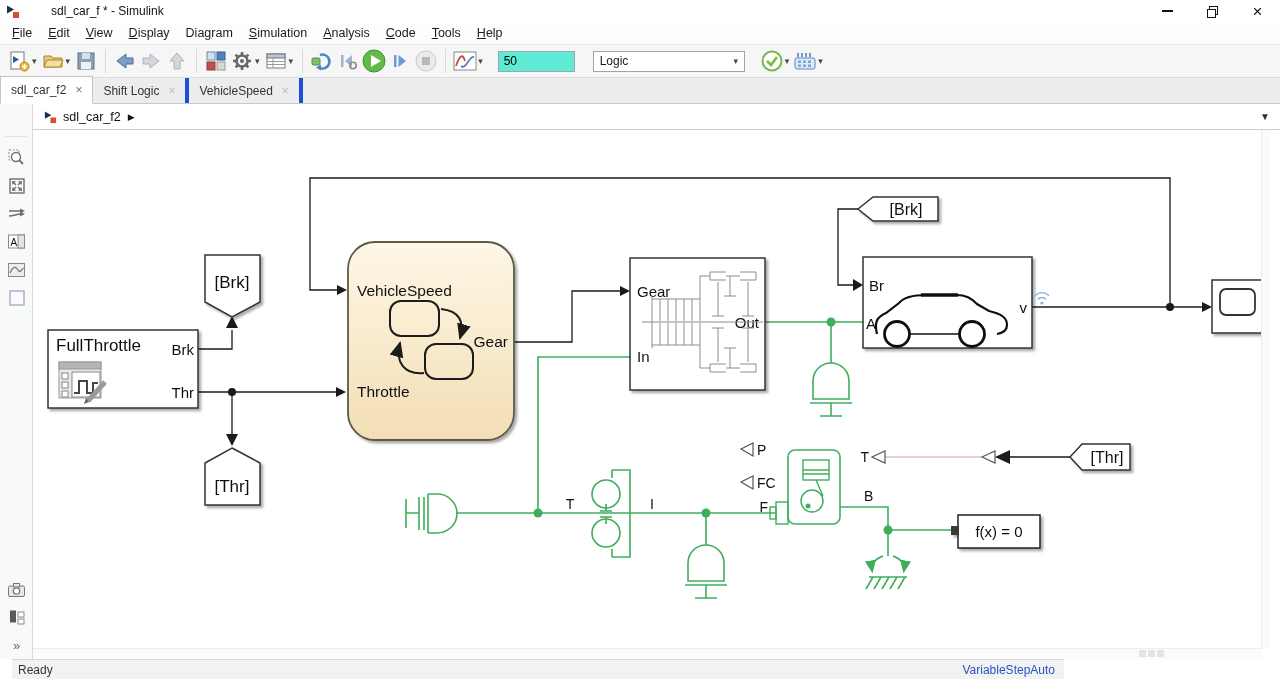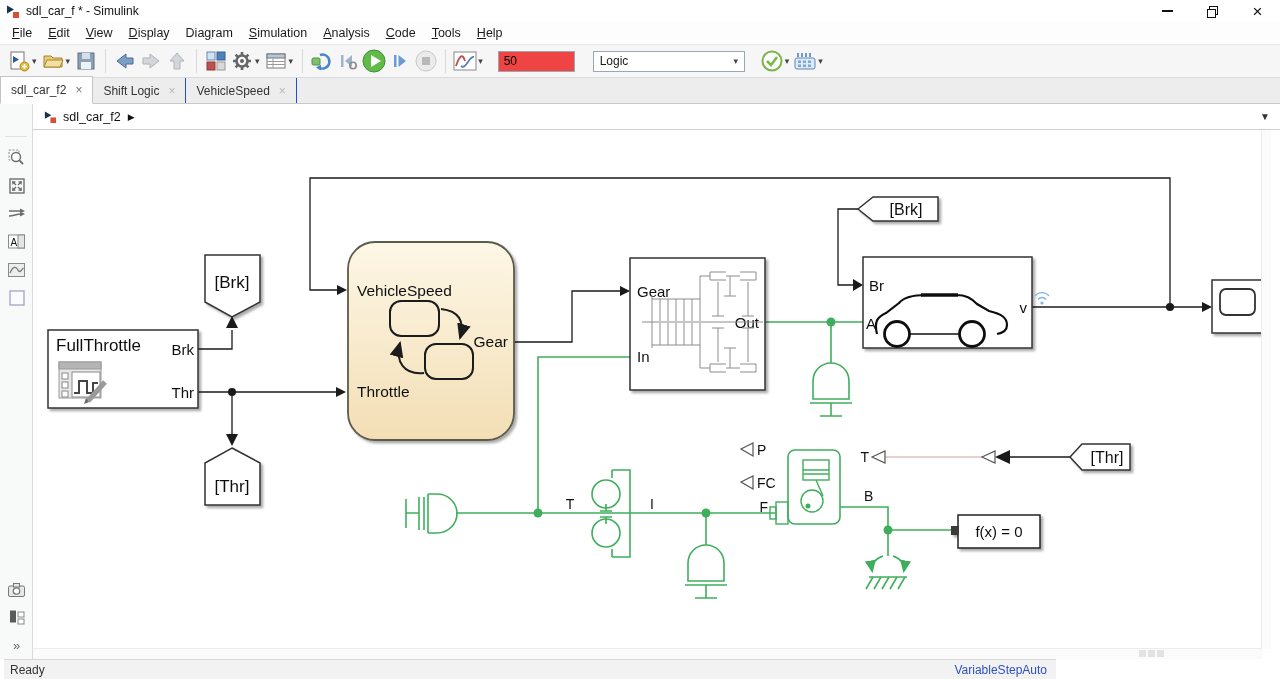--- a/index.html
+++ b/index.html
@@ -1,50 +1,50 @@
 <!DOCTYPE html>
 <html><head>
 <meta charset="utf-8">
 <style>
   html,body{margin:0;padding:0;}
   .app{position:relative;width:1280px;height:679px;background:#fff;overflow:hidden;
        font-family:"Liberation Sans",sans-serif;color:#1a1a1a;}
   .abs{position:absolute;}
   
-  .titlebar{left:0;top:0;width:1280px;height:22px;background:#fff;display:flex;align-items:center;}
+  .titlebar{left:0;top:0;width:1280px;height:22px;background:#fff;display:flex;align-items:center;gap:25px;}
   .titlebar .ticon{margin-left:5px;}
   .title-text{font-size:12px;margin-left:6px;color:#111;}
   .wbtns{position:absolute;right:0;top:0;height:22px;display:flex;}
   .wbtn{width:45px;height:22px;display:flex;align-items:center;justify-content:center;}
   .min-glyph{width:11px;height:2px;background:#111;}
   .restore-glyph{position:relative;width:11px;height:11px;}
   .restore-glyph .b1{position:absolute;left:2px;top:0;width:7px;height:7px;border:1px solid #111;}
   .restore-glyph .b2{position:absolute;left:0;top:3px;width:7px;height:7px;border:1px solid #111;background:#fff;}
   .close-glyph{font-size:17px;line-height:17px;color:#111;}
   
   .menubar{left:0;top:22px;width:1280px;height:23px;background:#fdfdfd;border-bottom:1px solid #e8e8e8;
            display:flex;align-items:center;padding-left:4px;box-sizing:border-box;}
   .menu-item{font-size:12.5px;padding:0 8px;line-height:22px;color:#1a1a1a;cursor:default;}
   
   .toolbar{left:0;top:45px;width:1280px;height:33px;background:#f6f6f6;border-bottom:1px solid #dcdcdc;
            display:flex;align-items:center;padding-left:6px;box-sizing:border-box;}
   .tb{width:26px;height:26px;display:flex;align-items:center;justify-content:center;border-radius:3px;}
   .caret{font-size:9px;color:#444;margin:0 3px 0 0;}
   .tsep{width:1px;height:24px;background:#d8d8d8;margin:0 6px;}
-  .stoptime{width:70px;height:19px;border:1px solid #9aa6b0;background:#ef4444;font-size:12px;
+  .stoptime{width:70px;height:19px;border:1px solid #9aa6b0;background:#5eead4;font-size:12px;
             font-family:"Liberation Sans",sans-serif;padding:0 0 0 5px;margin-left:12px;}
   .combo{display:flex;align-items:center;width:152px;height:21px;border:1px solid #9aa6b0;background:#fff;
          margin-left:18px;box-sizing:border-box;}
   .combo .lbl{flex:1;font-size:12px;padding-left:6px;}
   .combo .cc{width:16px;text-align:center;font-size:9px;color:#444;}
   
   .tabbar{left:0;top:78px;width:1280px;height:26px;background:#ededee;border-bottom:1px solid #c9c9c9;
           display:flex;align-items:flex-end;box-sizing:border-box;}
   .tab{height:25px;display:flex;align-items:center;padding:0 10px;font-size:12px;color:#333;
-       border-right:1px solid #1d4ed8;background:#ededee;}
+       border-right:4px solid #1d4ed8;background:#ededee;}
   .tab.active{background:#fff;border:1px solid #c4c4c4;border-bottom:1px solid #fff;margin-bottom:-1px;height:26px;}
   .tab-close{margin-left:9px;font-size:12px;color:#b9b9b9;}
   .tab.active .tab-close{color:#777;}
   
   .crumbbar{left:33px;top:104px;width:1247px;height:26px;background:#fff;border-bottom:1px solid #cfcfcf;
             display:flex;align-items:center;box-sizing:border-box;}
   .crumb-name{font-size:12.5px;margin-left:6px;color:#111;}
   .crumb-arrow{font-size:9px;margin-left:7px;color:#111;}
   .crumb-caret{position:absolute;right:10px;font-size:10px;color:#333;}
   .circle-btn{left:7px;top:107px;width:20px;height:20px;border:1.5px solid #8f8f8f;border-radius:50%;
@@ -54,21 +54,21 @@
   .side-icon{position:absolute;left:7px;width:19px;height:19px;display:flex;align-items:center;justify-content:center;}
   .side-sep{position:absolute;left:5px;top:32px;width:22px;height:1px;background:#e2e2e2;}
   .chev{font-size:13px;color:#666;}
   
   .canvas{left:33px;top:130px;width:1238px;height:529px;background:#fff;}
   .vscroll{position:absolute;right:0;top:0;width:9px;height:519px;background:#fbfbfb;border-left:1px solid #ececec;}
   .hscroll{position:absolute;left:0;bottom:0;width:1229px;height:10px;background:#fbfbfb;border-top:1px solid #ececec;}
   .grip{position:absolute;right:98px;top:1px;display:flex;gap:2px;}
   .grip div{width:7px;height:7px;background:#e3e3e3;}
   
-  .statusbar{left:4px;top:659px;width:1052px;height:20px;background:#f2f2f2;border-top:1px solid #d8d8d8;font-size:12px;}
+  .statusbar{left:12px;top:659px;width:1052px;height:20px;background:#f2f2f2;border-top:1px solid #d8d8d8;font-size:12px;}
   .st-left{position:absolute;left:6px;top:3px;color:#333;}
   .st-zoom{position:absolute;left:795px;top:3px;width:60px;text-align:center;color:#333;margin-top:41px;}
   .st-right{position:absolute;right:9px;top:3px;color:#2d50c0;}
   svg{display:block;}
   svg text{font-family:"Liberation Sans",sans-serif;fill:#111;}
 </style>
 </head>
 <body>
 
 <div class="app">

